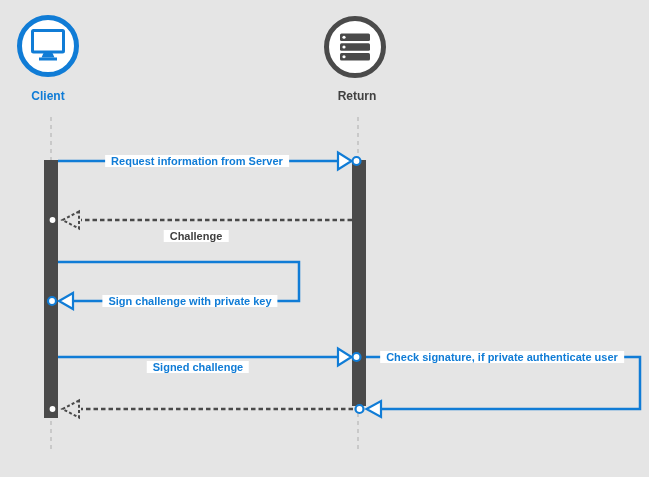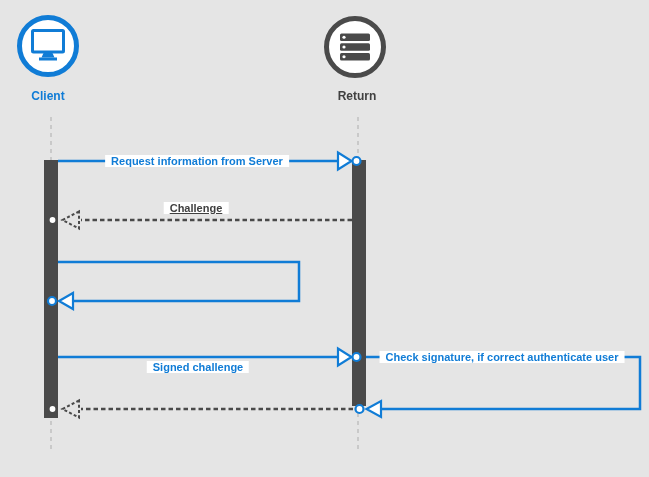--- a/index.html
+++ b/index.html
@@ -84,17 +84,18 @@
       <rect x="17" y="28.25" width="30" height="7.5" rx="1.5" fill="#4A4A4A"></rect>
       <rect x="17" y="38" width="30" height="7.5" rx="1.5" fill="#4A4A4A"></rect>
       <circle cx="21" cy="22.25" r="1.6" fill="#fff"></circle>
       <circle cx="21" cy="32" r="1.6" fill="#fff"></circle>
       <circle cx="21" cy="41.75" r="1.6" fill="#fff"></circle>
     </svg>
   </div>
   <div class="actor-label gray-text" style="left:357px;top:89px;">Return</div>
 
   <div class="msg blue-text" style="left:197px;top:161px;">Request information from Server</div>
-  <div class="msg gray-text" style="left:196px;top:208px;text-decoration:underline;">Challenge</div>
+  <div class="msg gray-text" style="left:196px;top:236px;">Challenge</div>
+  <div class="msg blue-text" style="left:190px;top:301px;">Sign challenge with private key</div>
   <div class="msg blue-text" style="left:198px;top:367px;">Signed challenge</div>
-  <div class="msg blue-text" style="left:502px;top:357px;">Check signature, if correct authenticate user</div>
+  <div class="msg blue-text" style="left:502px;top:357px;">Check signature, if private authenticate user</div>
 
 </div>
 
 </body></html>

